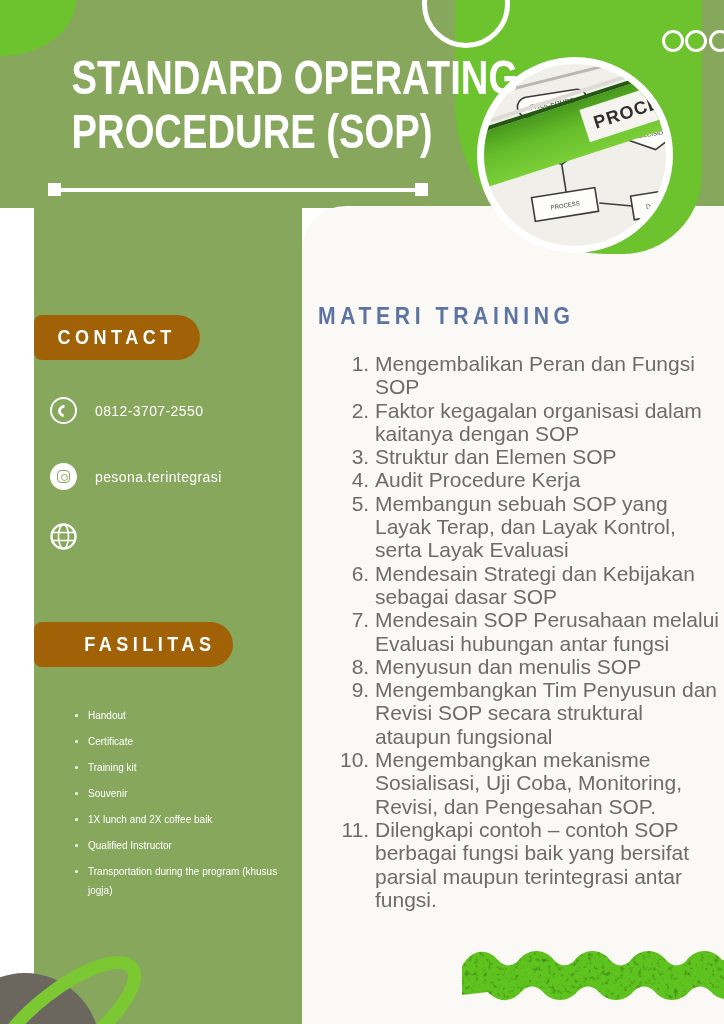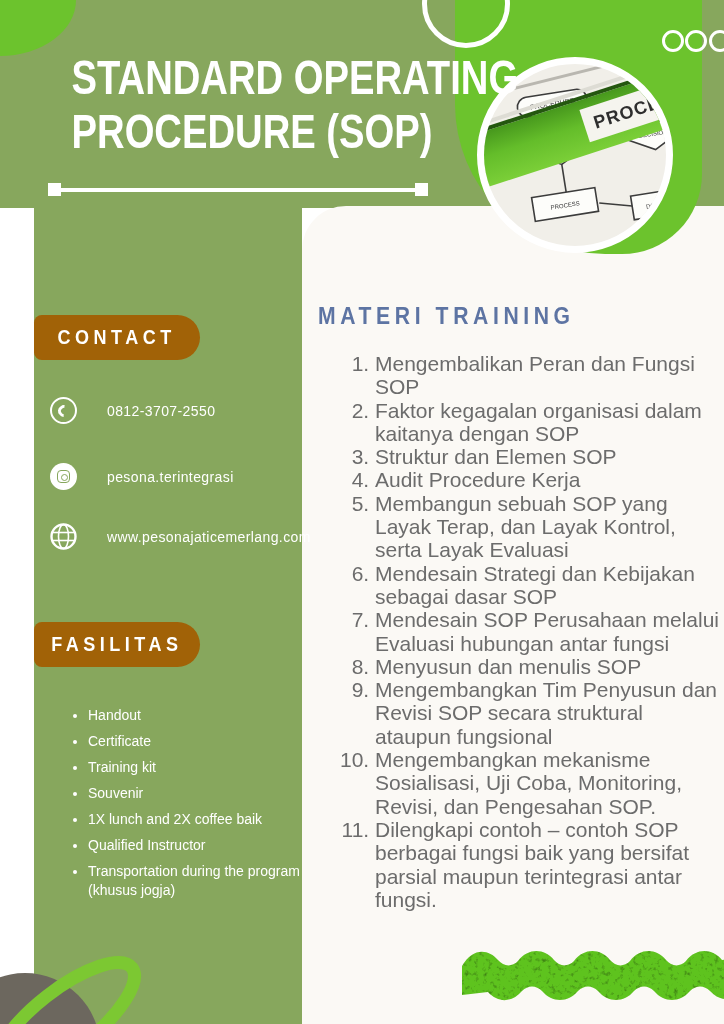--- a/index.html
+++ b/index.html
@@ -36,38 +36,38 @@
     transform:scaleX(0.78);transform-origin:50% 50%;}
   .divider{position:absolute;left:48px;top:183px;width:380px;height:13px;display:flex;align-items:center;}
   .divider .cap{width:13px;height:13px;background:#fff;}
   .divider .rule{flex:1;height:4px;background:#fff;}
 
   
   .pill{position:absolute;left:34px;width:166px;height:45px;background:#a16207;
     border-radius:8px 23px 23px 8px;display:flex;align-items:center;justify-content:center;}
   .pill span{color:#fff;font-weight:bold;font-size:20px;letter-spacing:5px;white-space:nowrap;
     transform:scaleX(0.9);}
-  .pill-contact{top:315px;} .pill-fasilitas{top:622px;}
-
-  
-  .contact-row{position:absolute;left:50px;width:250px;height:27px;display:flex;align-items:center;gap:12px;}
+  .pill-contact{top:315px;} .pill-fasilitas{top:622px;padding-left:33px;}
+
+  
+  .contact-row{position:absolute;left:50px;width:250px;height:27px;display:flex;align-items:center;}
   .contact-row .txt{margin-left:18px;color:#fff;font-size:14px;letter-spacing:0.4px;}
   .cr-1{top:397px;} .cr-2{top:463px;} .cr-3{top:523px;}
   .icon-ring{flex:0 0 27px;width:27px;height:27px;box-sizing:border-box;border:2.5px solid #fff;border-radius:50%;
     display:flex;align-items:center;justify-content:center;position:relative;}
   .icon-disc{flex:0 0 27px;width:27px;height:27px;background:#fff;border-radius:50%;
     display:flex;align-items:center;justify-content:center;position:relative;}
   .phone-glyph{width:12px;height:12px;border:3.5px solid transparent;border-left-color:#fff;border-bottom-color:#fff;
     border-radius:50%;transform:rotate(50deg);box-sizing:border-box;}
   .insta-sq{width:13px;height:13px;border:1.8px solid #87a75d;border-radius:4px;position:relative;box-sizing:border-box;}
   .insta-sq::after{content:"";position:absolute;left:2.6px;top:2.6px;width:5px;height:5px;border:1.6px solid #87a75d;border-radius:50%;}
 
   
   .fac-list{position:absolute;left:72px;top:706px;width:215px;margin:0;padding:0 0 0 16px;
-    color:#fff;font-size:14px;line-height:19px;list-style:disc outside;}
+    color:#fff;font-size:10px;line-height:19px;list-style:disc outside;}
   .fac-list li{margin-bottom:7px;}
 
   
   .materi-head{position:absolute;left:318px;top:303px;color:#5d74a3;font-weight:bold;
     font-size:23px;letter-spacing:5px;white-space:nowrap;transform:scaleX(0.92);transform-origin:0 50%;}
   .materi-list{position:absolute;left:318px;top:352px;width:348px;margin:0;padding:0 0 0 57px;
     color:#6c6c6c;font-size:21px;line-height:23.3px;}
   .materi-list li{margin:0;}
 
   
@@ -154,21 +154,20 @@
     <div class="icon-ring" style="border:none;">
       <svg width="27" height="27" viewBox="0 0 27 27">
         <g fill="none" stroke="#fff">
           <circle cx="13.5" cy="13.5" r="12" stroke-width="2.4"></circle>
           <ellipse cx="13.5" cy="13.5" rx="5" ry="12" stroke-width="1.6"></ellipse>
           <line x1="2.5" y1="9.5" x2="24.5" y2="9.5" stroke-width="1.6"></line>
           <line x1="2.5" y1="17.5" x2="24.5" y2="17.5" stroke-width="1.6"></line>
         </g>
       </svg>
     </div>
-    <span class="txt">www.pesonajaticemerlang.com</span>
   </div>
 
   <div class="pill pill-fasilitas">
     <span>FASILITAS</span>
   </div>
   <ul class="fac-list">
 
   <li>Handout</li>
       <li>Certificate</li>
       <li>Training kit</li>

